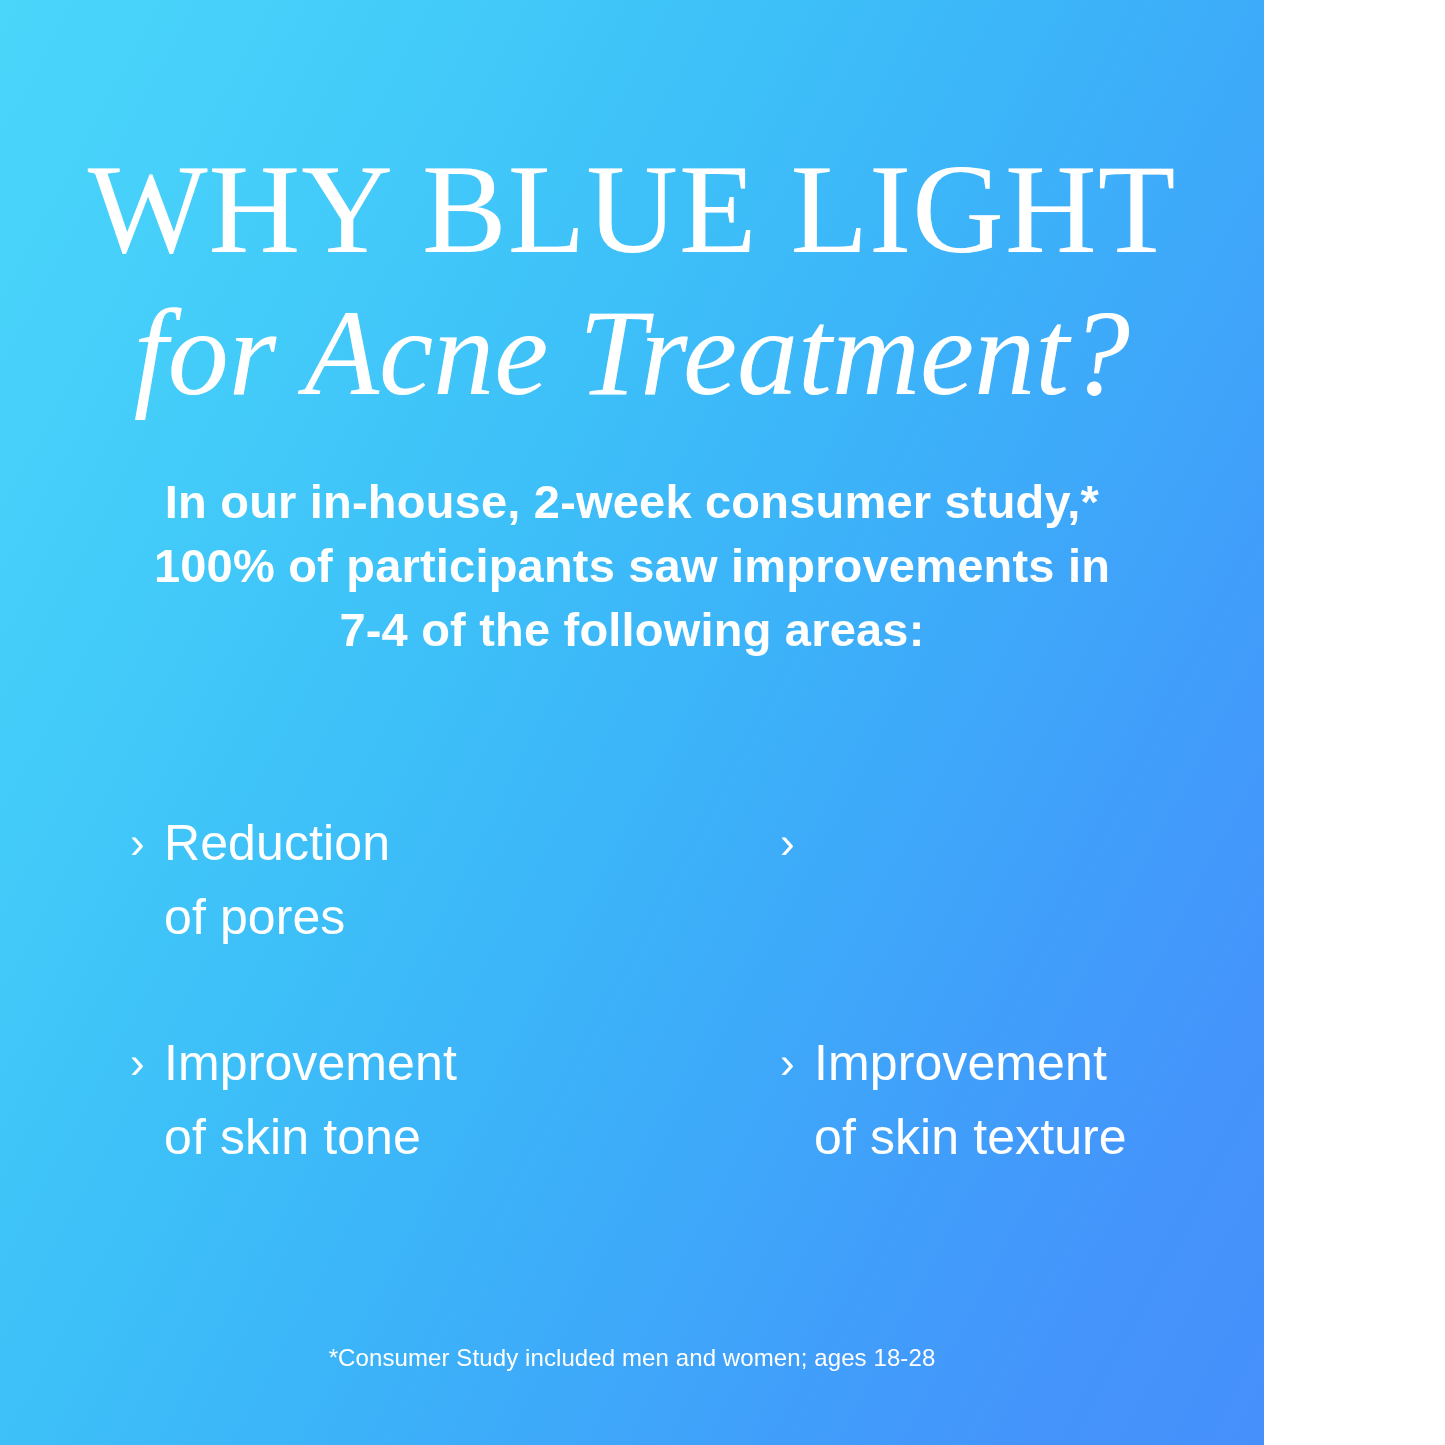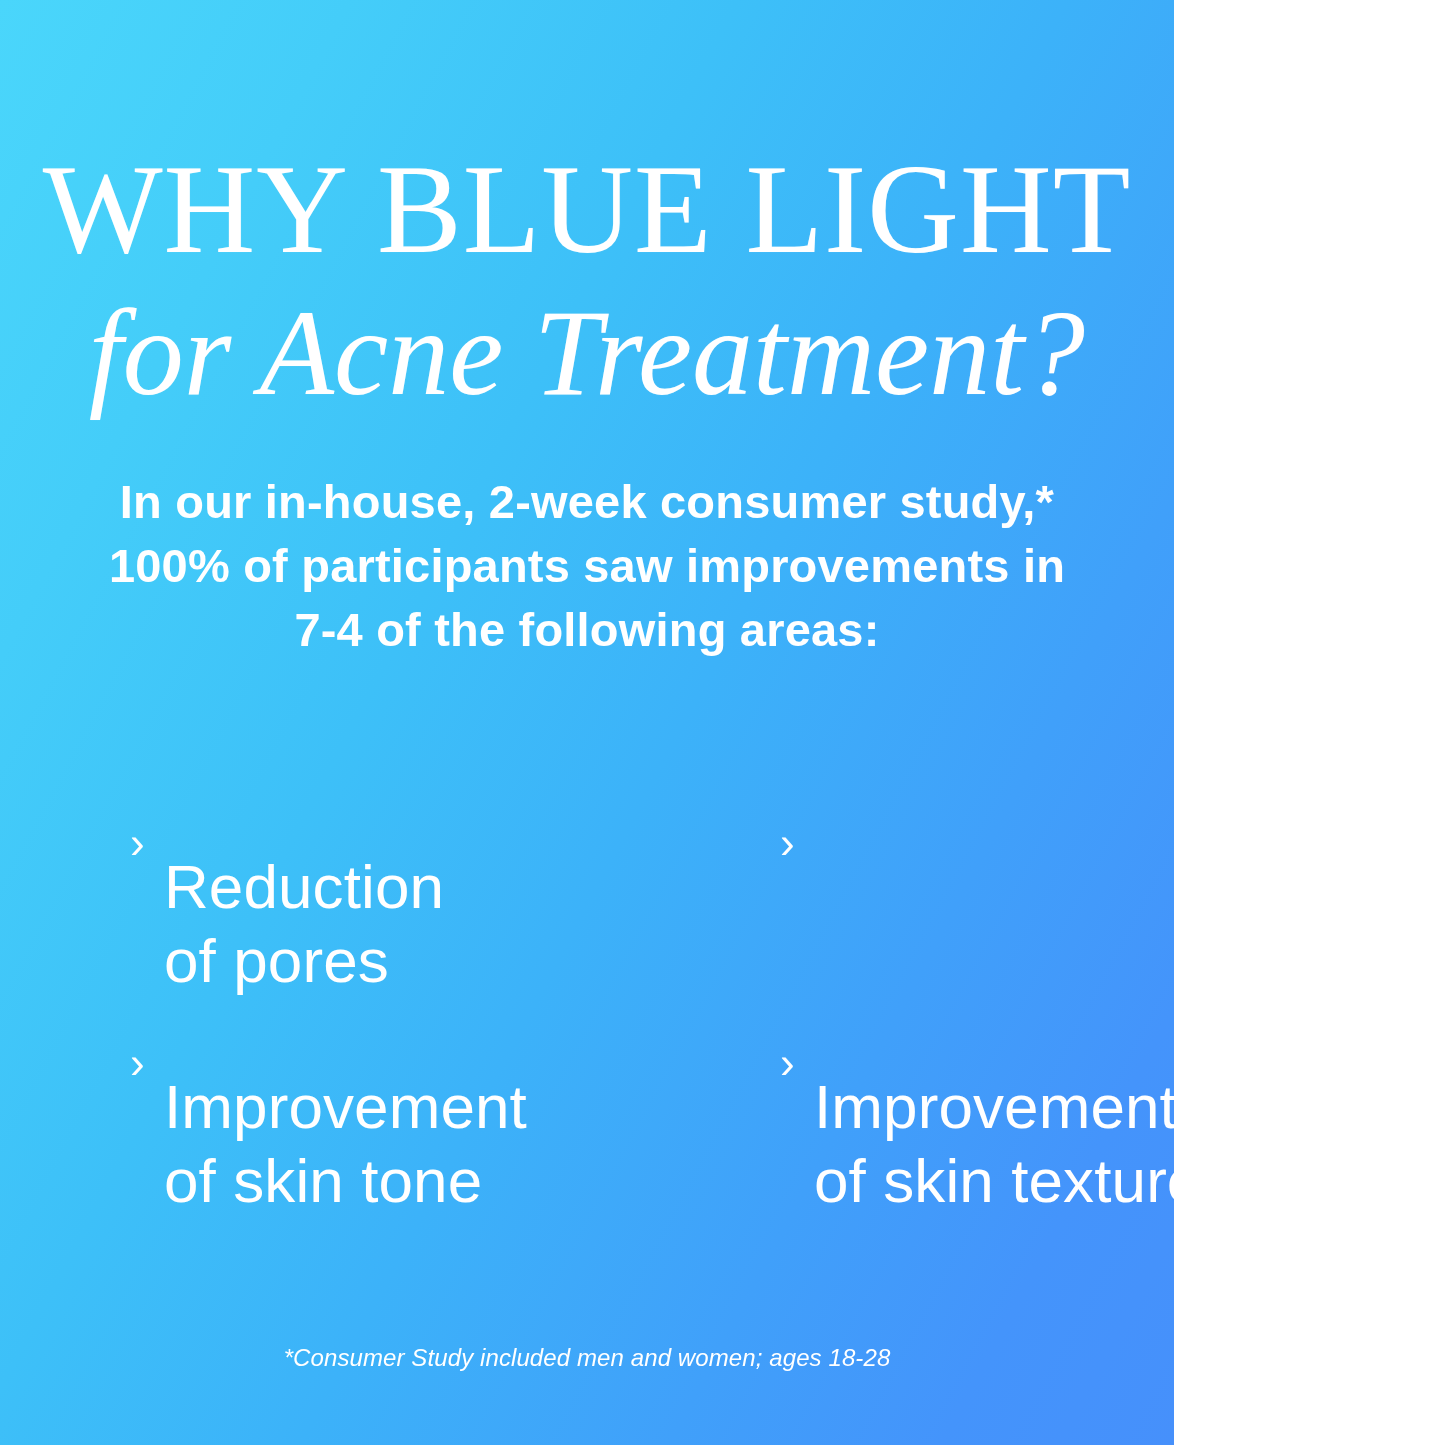--- a/index.html
+++ b/index.html
@@ -8,21 +8,21 @@
   }
   body {
     width: 1445px;
     height: 1445px;
     overflow: hidden;
     font-family: "Liberation Sans", sans-serif;
   }
 
   #poster {
     position: relative;
-    width: 1174px;
+    width: 1264px;
     height: 1445px;
     
     background:
       linear-gradient(118deg,
         #4ad6fb 0%,
         #44cdf9 18%,
         #3dc0f8 38%,
         #3cb2f9 55%,
         #40a0fa 74%,
         #4494fb 88%,
@@ -100,40 +100,38 @@
     font-family: "Liberation Sans", sans-serif;
     font-size: 44px;
     line-height: 74px;
     font-weight: 300;
     color: #ffffff;
     text-align: left;
   }
   .benefit-text {
     font-family: "Liberation Sans", sans-serif;
     font-weight: 400;
-    font-size: 62px;
+    font-size: 50px;
     line-height: 74px;
     letter-spacing: 0.1px;
     white-space: pre-line;
-    margin-top: 44px;
   }
 
   
   .footnote {
     position: absolute;
     left: 0;
     right: 0;
     top: 1343px;
     text-align: center;
     color: #ffffff;
     font-family: "Liberation Sans", sans-serif;
     font-size: 24px;
     line-height: 30px;
     letter-spacing: 0.1px;
-    font-style: italic;
   }
 </style>
 </head>
 <body>
 
 <div id="poster">
 
   <div class="headline-block">
     <div class="headline-roman">WHY BLUE LIGHT</div>
     <div class="headline-italic">for Acne Treatment?</div>

